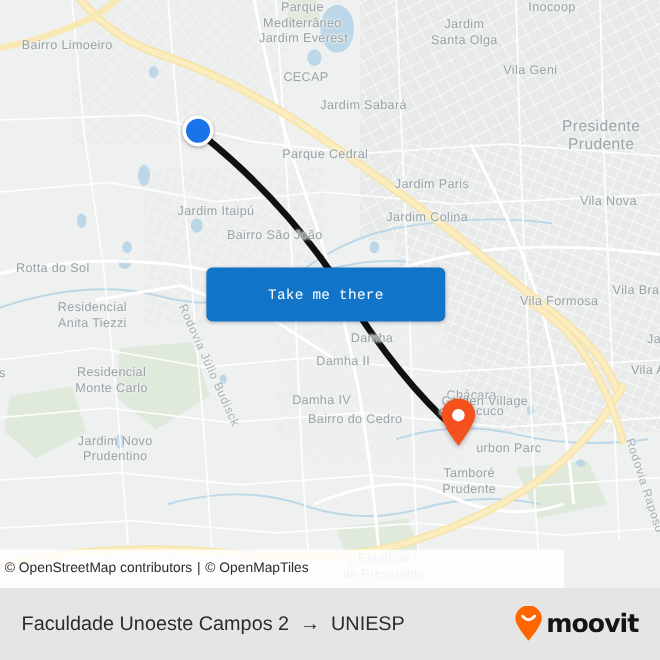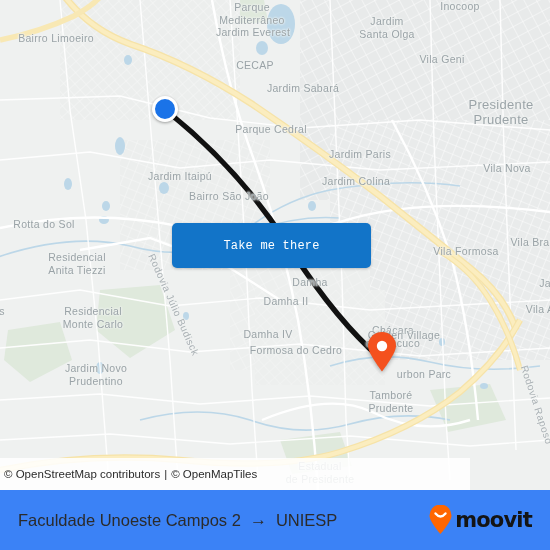--- a/index.html
+++ b/index.html
@@ -89,21 +89,21 @@
     color: #2b2b2b;
     white-space: nowrap;
   }
   #attribution .sep { padding: 0 4px; }
 
   
   #footer {
     position: absolute;
     left: 0; top: 490px;
     width: 550px; height: 60px;
-    background: #3b82f6;
+    background: #e5e5e5;
     display: flex; align-items: center;
     padding: 0 18px;
   }
   #trip-title {
     display: flex; align-items: center; gap: 9px;
     font-size: 16.5px; color: #2b2b2b;
     white-space: nowrap;
   }
   #trip-title .arrow { font-size: 17px; color: #2b2b2b; }
   #moovit-logo {
@@ -255,21 +255,21 @@
         <div class="lbl" style="left: 393px; top: 291px; margin-top: 45px;">Chácara
 do Macuco</div>
         <div class="lbl" style="left: 286px; top: 301px;">Damha II</div>
         <div class="lbl" style="left: 2px; top: 311px;">s</div>
         <div class="lbl" style="left: 545px; top: 283px;">Ja</div>
         <div class="lbl" style="left: 540px; top: 309px;">Vila A</div>
         <div class="lbl" style="left: 93px; top: 317px;">Residencial
 Monte Carlo</div>
         <div class="lbl" style="left: 268px; top: 334px;">Damha IV</div>
         <div class="lbl" style="left: 404px; top: 335px;">Golden Village</div>
-        <div class="lbl" style="left: 296px; top: 350px;">Formosa do Cedro</div>
+        <div class="lbl" style="left: 296px; top: 350px;">Bairro do Cedro</div>
         <div class="lbl" style="left: 96px; top: 374px;">Jardim Novo
 Prudentino</div>
         <div class="lbl" style="left: 424px; top: 374px;">urbon Parc</div>
         <div class="lbl" style="left: 391px; top: 401px;">Tamboré
 Prudente</div>
         <div class="lbl" style="left: 320px; top: 472px;">Estadual
 de Presidente</div>
         <div class="lbl road" style="left: 173px; top: 305px; transform: translate(-50%, -50%) rotate(66deg);">Rodovia Júlio Budisck</div>
         <div class="lbl road" style="left: 536px; top: 405px; transform: translate(-50%, -50%) rotate(72deg);">Rodovia Raposo</div>
       </div>

